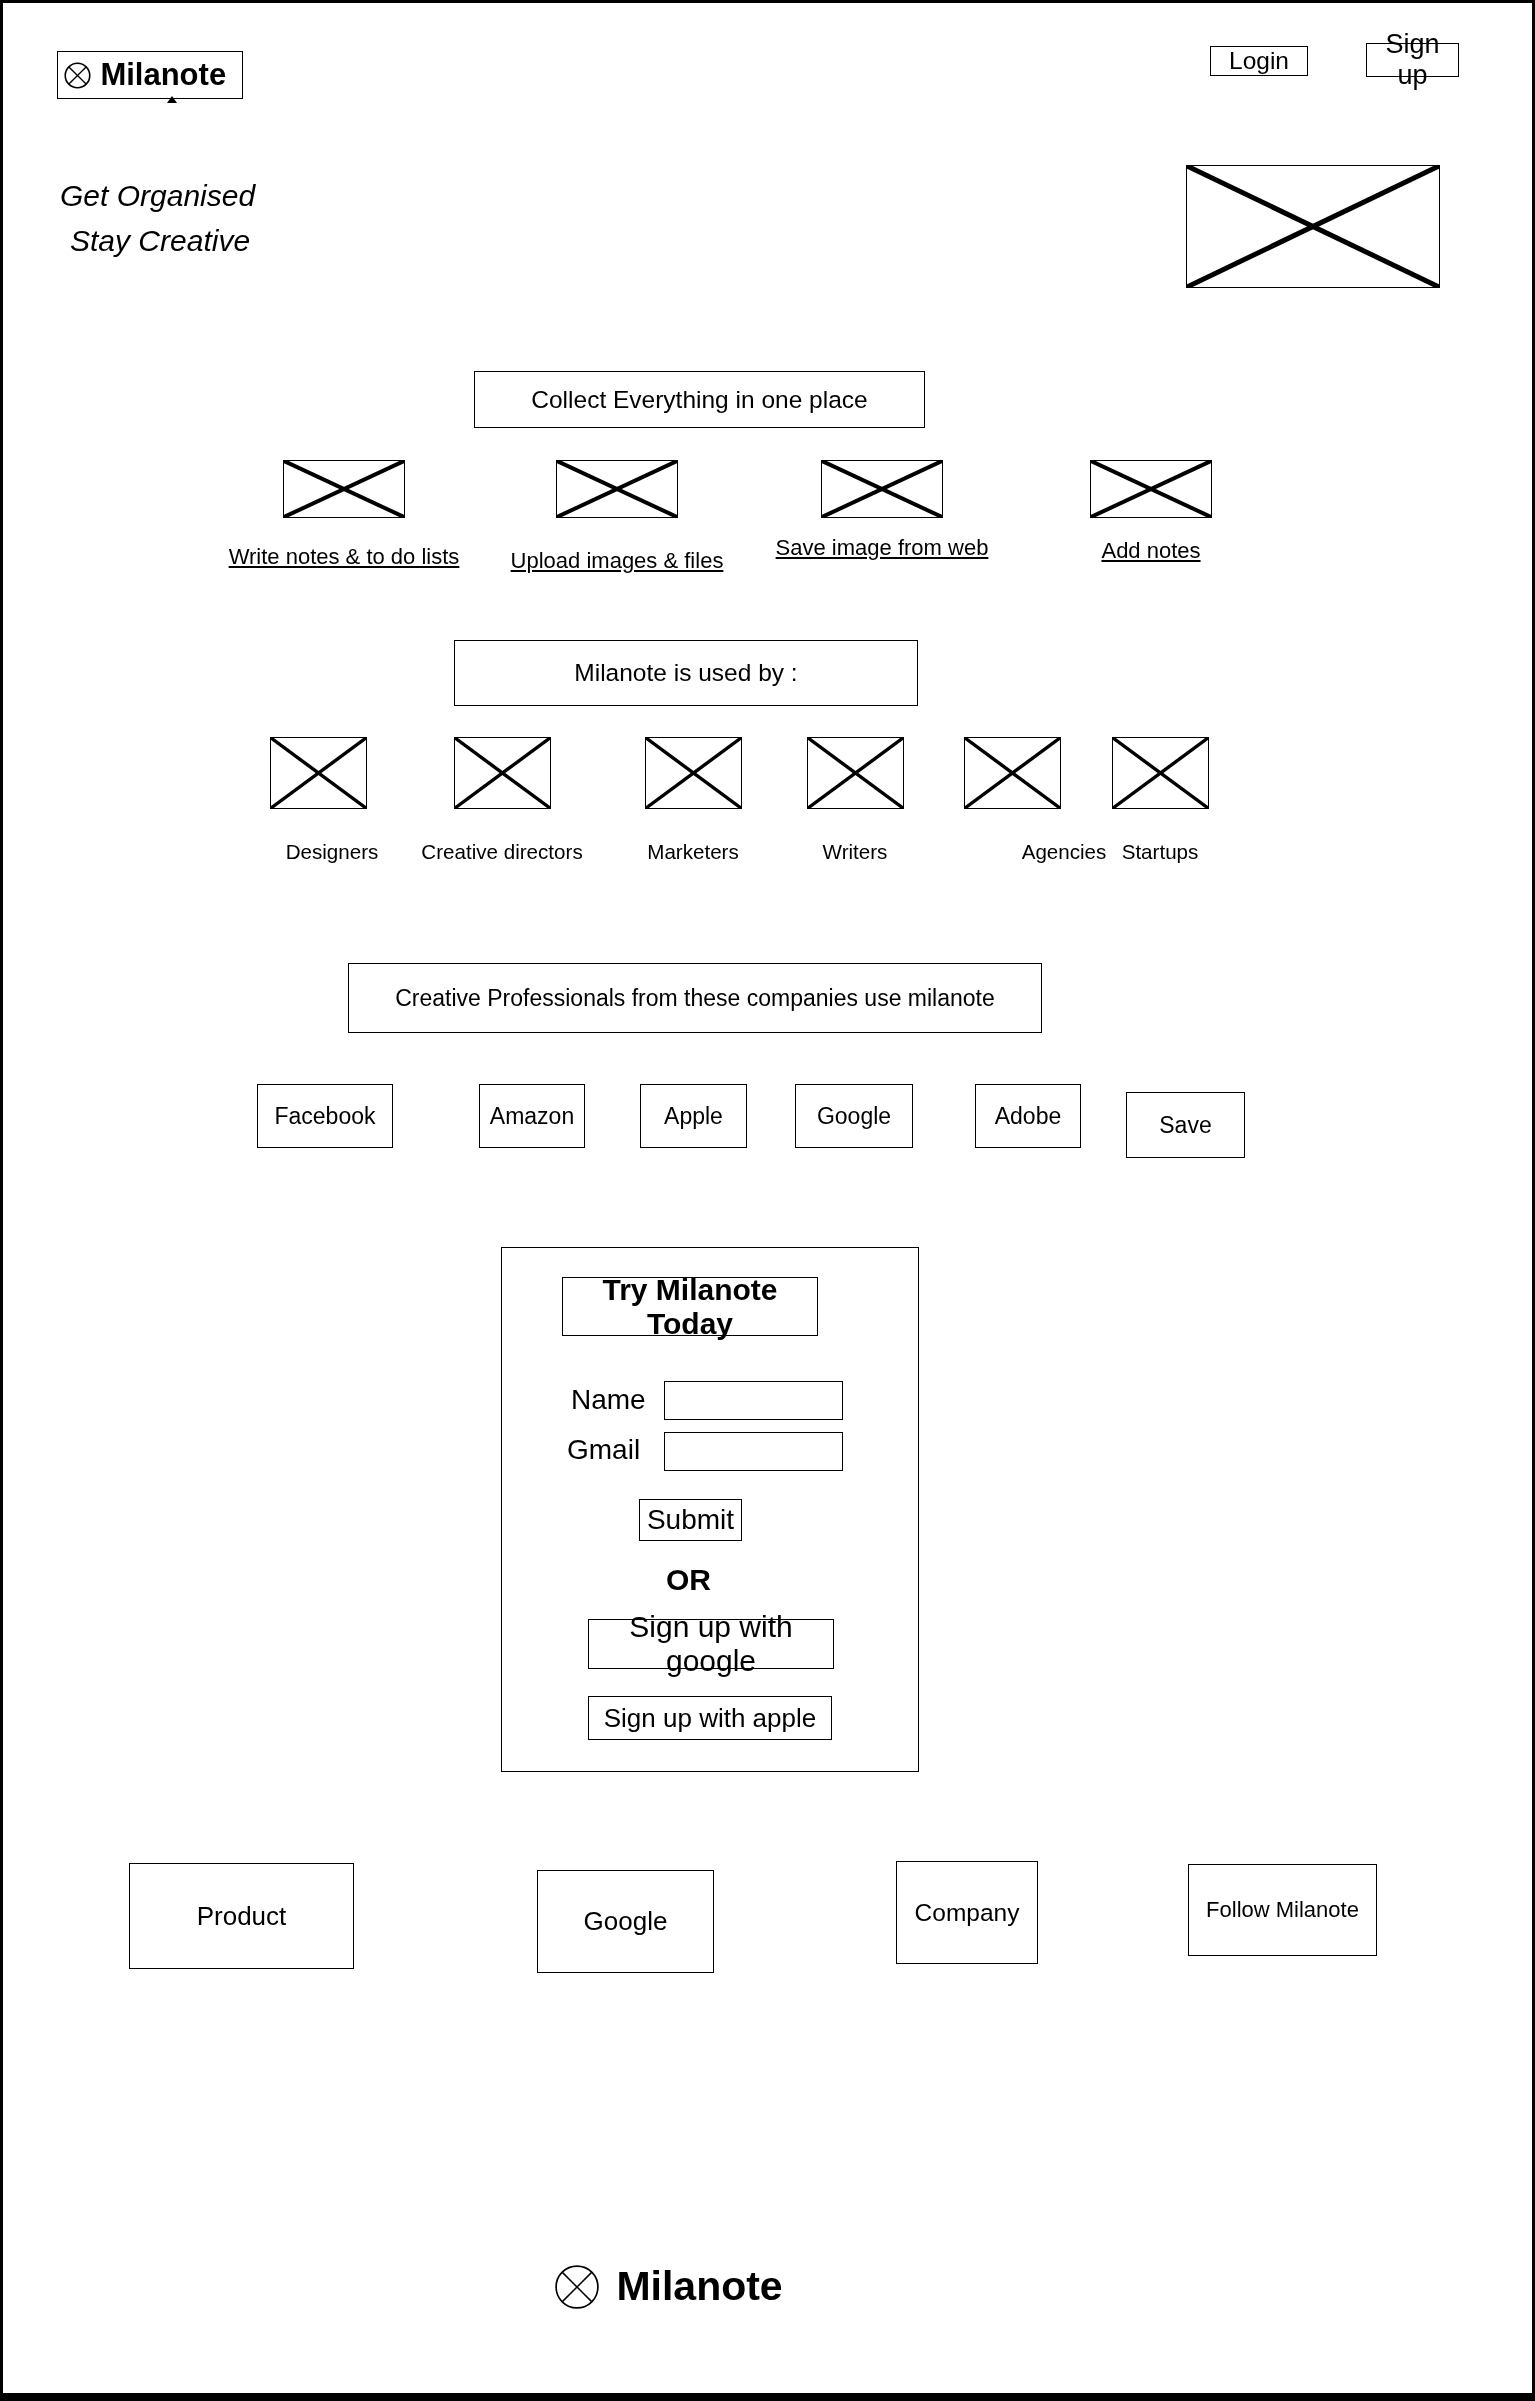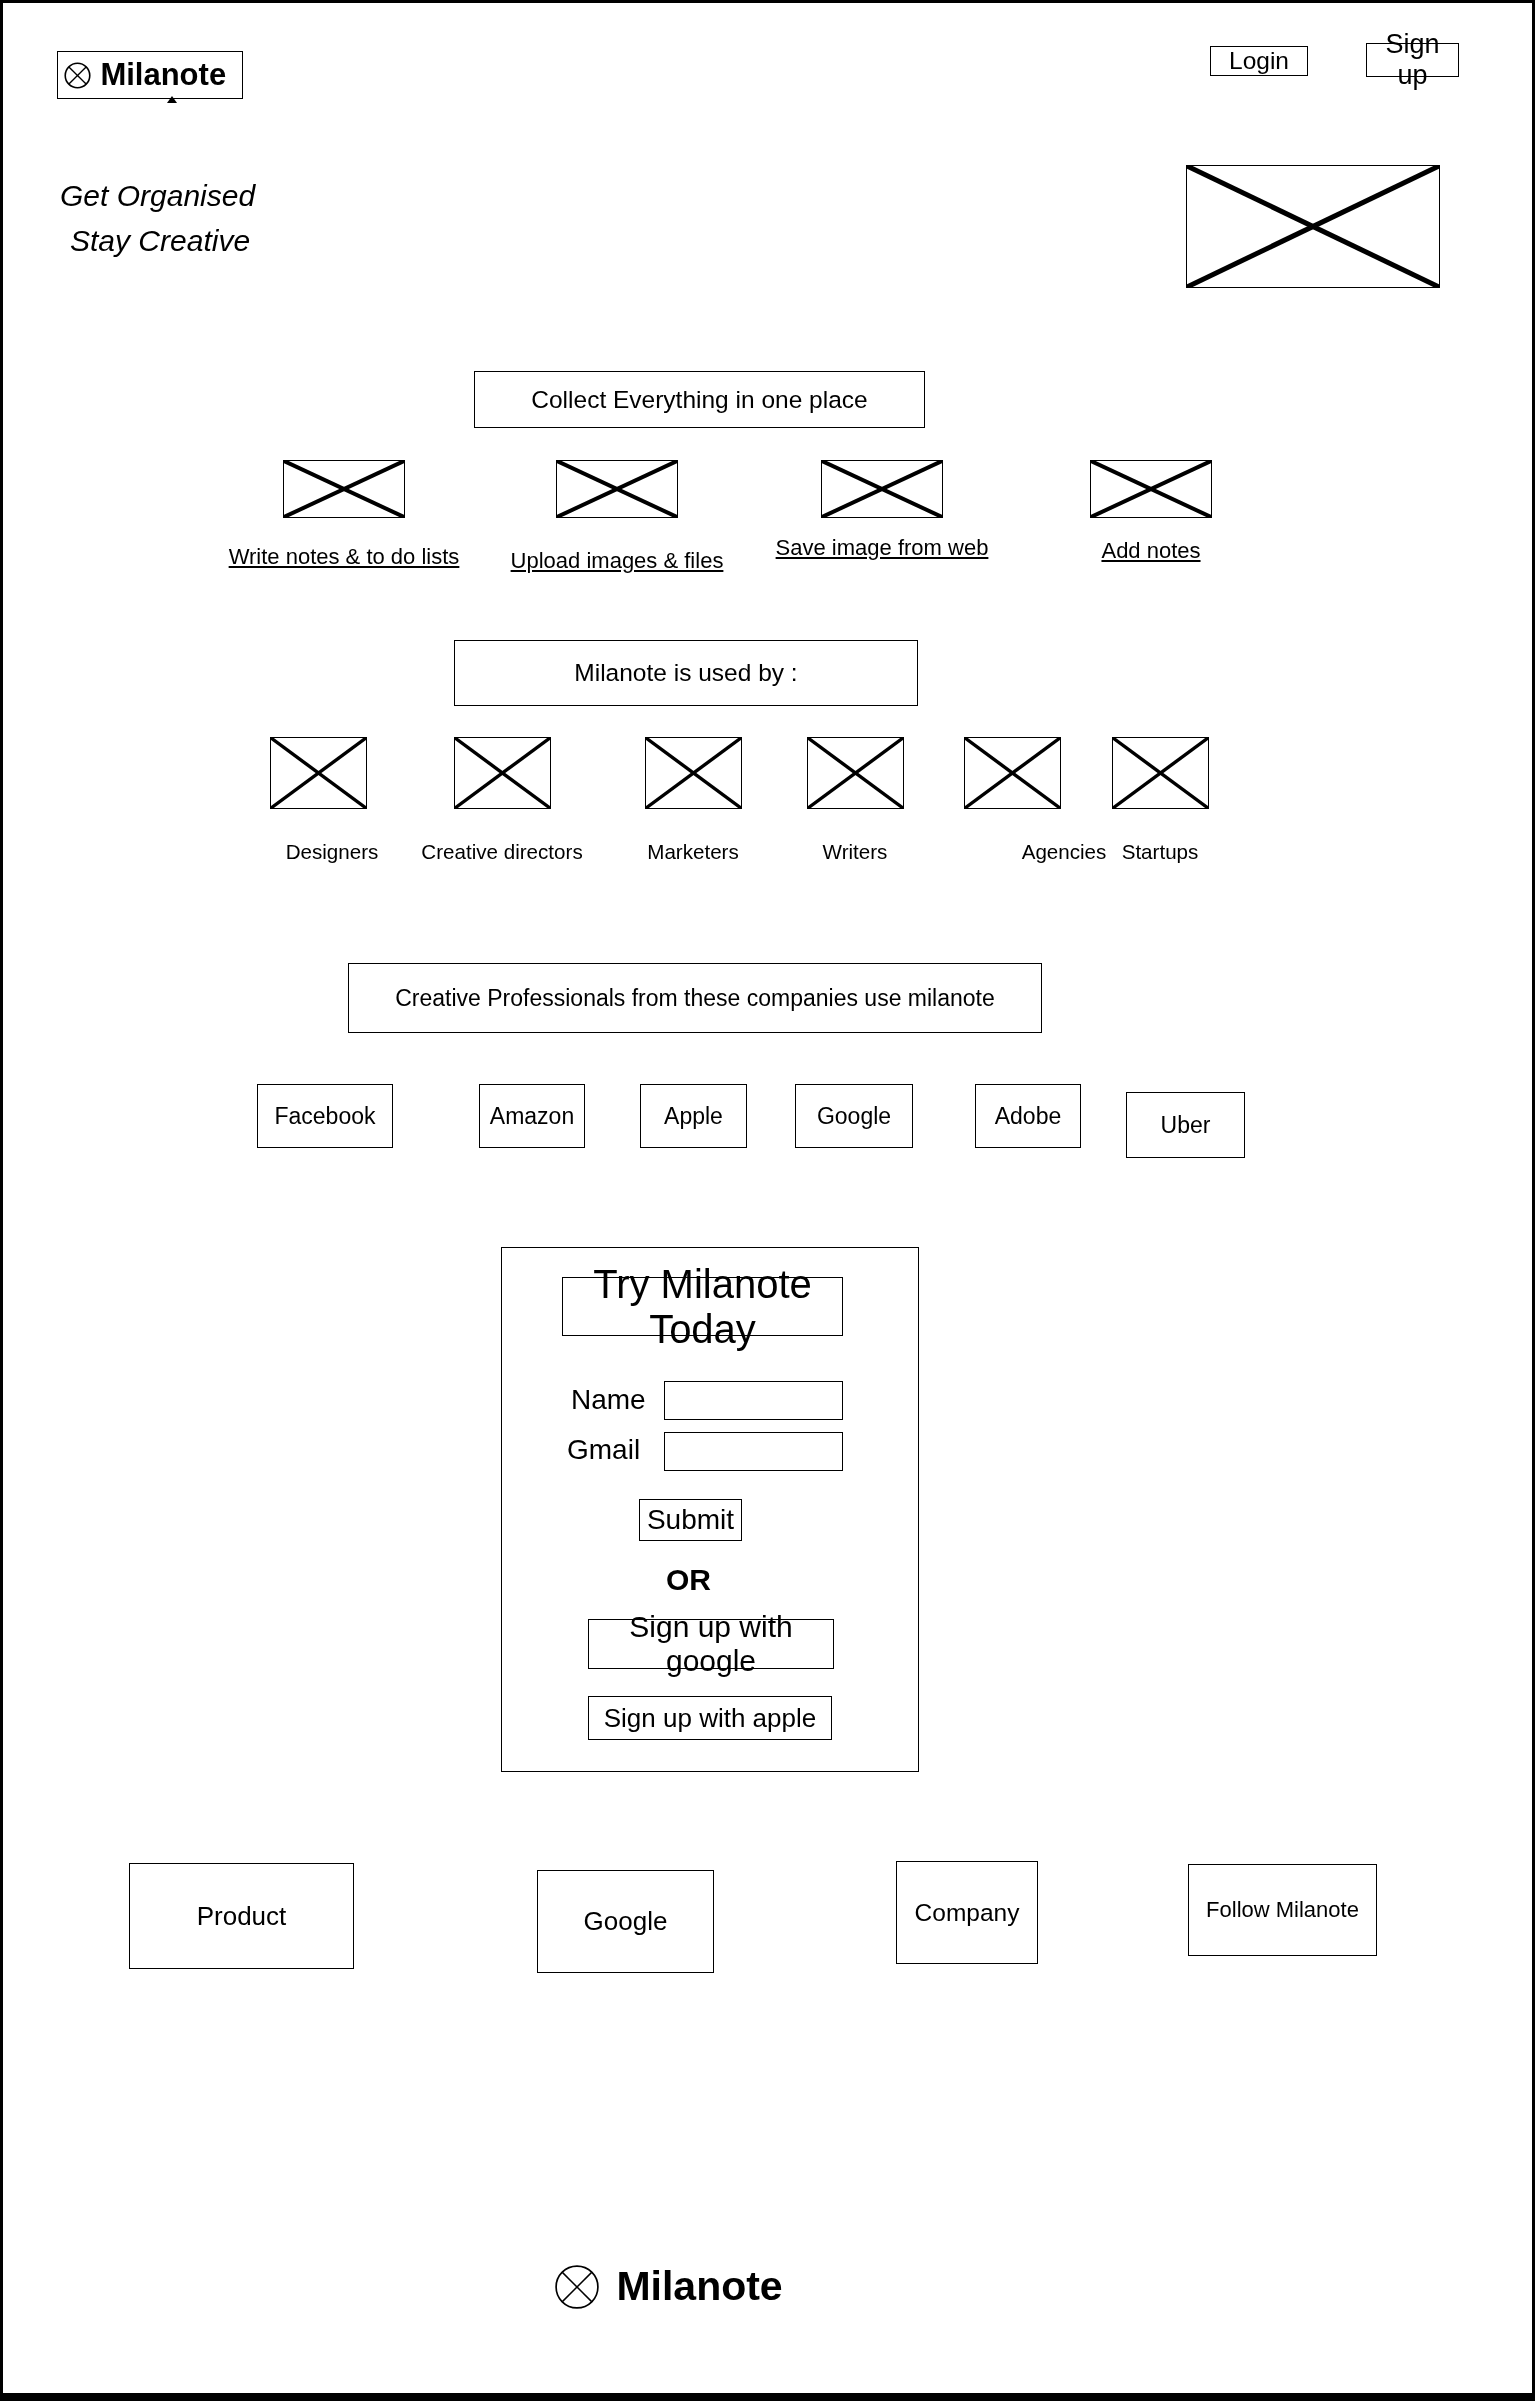--- a/index.html
+++ b/index.html
@@ -67,21 +67,21 @@
   .company{font-size:23px;height:64px;top:1081px;}
   .company-0{left:254px;width:136px;}
   .company-1{left:476px;width:106px;}
   .company-2{left:637px;width:107px;}
   .company-3{left:792px;width:118px;}
   .company-4{left:972px;width:106px;}
   .company-5{left:1123px;width:119px;top:1089px;height:66px;}
 
   
   .form-outer{left:498px;top:1244px;width:418px;height:525px;}
-  .form-title{left:559px;top:1274px;width:281px;height:59px;font-size:40px;font-weight:normal;}
+  .form-title{left:559px;top:1274px;width:256px;height:59px;font-size:30px;font-weight:bold;}
   .field-label{position:absolute;font-size:28px;}
   .name-label{left:568px;top:1381px;}
   .gmail-label{left:564px;top:1431px;}
   .text-input{position:absolute;box-sizing:border-box;border:1.3px solid #000;background:#fff;
               width:179px;height:39px;font-size:23px;padding:0 6.4px;outline:none;
               font-family:"Liberation Sans", sans-serif;}
   .name-input{left:661px;top:1378px;}
   .gmail-input{left:661px;top:1429px;}
   .submit-btn{left:636px;top:1496px;width:103px;height:42px;font-size:28px;}
   .or-text{left:663px;top:1560px;font-size:30px;font-weight:bold;}
@@ -205,21 +205,21 @@
   <div class="label used-label used-label-3">Writers</div>
   <div class="label used-label used-label-4">Agencies</div>
   <div class="label used-label used-label-5">Startups</div>
 
   <div class="box companies-heading">Creative Professionals from these companies use milanote</div>
   <div class="box company company-0">Facebook</div>
   <div class="box company company-1">Amazon</div>
   <div class="box company company-2">Apple</div>
   <div class="box company company-3">Google</div>
   <div class="box company company-4">Adobe</div>
-  <div class="box company company-5">Uber</div>
+  <div class="box company company-5">Save</div>
 
   <div class="box form-outer"></div>
   <div class="box form-title">Try Milanote Today</div>
 
   <span class="field-label name-label">Name</span>
   <input class="text-input name-input" type="text" value="" style="">
 
   <span class="field-label gmail-label">Gmail</span>
   <input class="text-input gmail-input" type="text" value="" style="">
 

